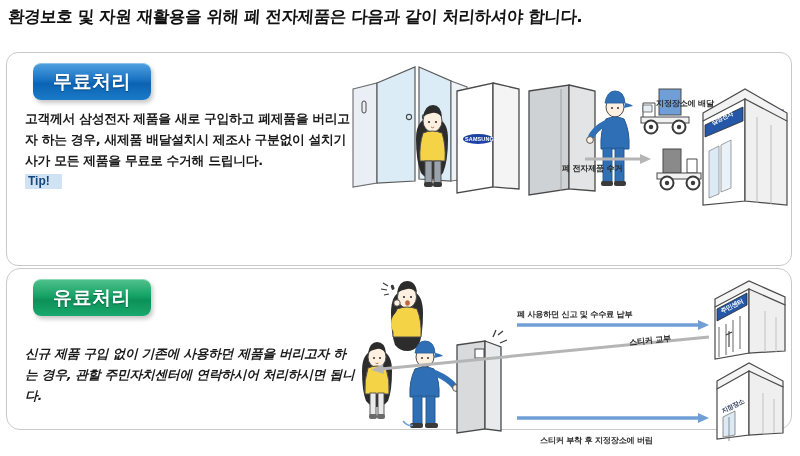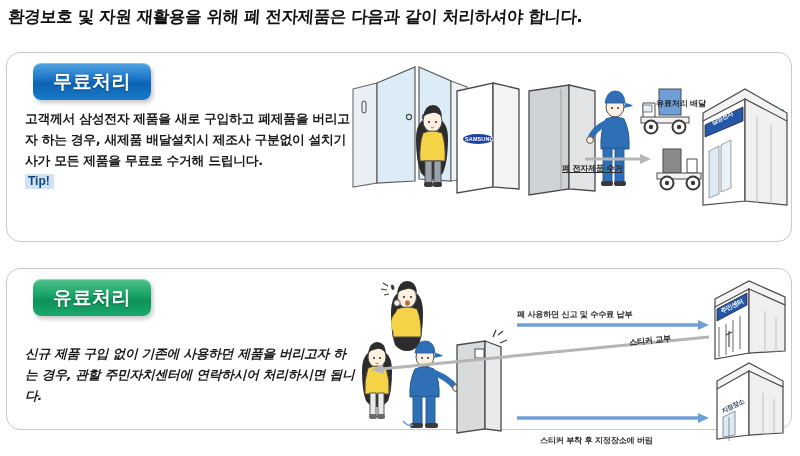--- a/index.html
+++ b/index.html
@@ -33,21 +33,21 @@
   
   .panel {
     position: absolute;
     left: 6px;
     width: 786px;
     box-sizing: border-box;
     border: 1px solid #c9c9c9;
     border-radius: 14px;
     background: #ffffff;
   }
-  #panel-free  { top: 52px;  height: 190px; }
+  #panel-free  { top: 52px;  height: 214px; border-radius: 12px; }
   #panel-paid  { top: 268px; height: 162px; }
 
   
   .badge {
     position: absolute;
     left: 26px;
     top: 10px;
     width: 118px;
     height: 36px;
     border-radius: 8px;
@@ -89,21 +89,21 @@
     left: 18px;
     top: 118px;
     width: 345px;
   }
   .tip-label {
     display: inline-block;
     font-size: 12px;
     font-weight: 700;
     color: #14467e;
     background: #cfe3f4;
-    padding: 0 4px 1px 3px;
+    padding: 0 12px 1px 3px;
     border-radius: 1px;
     font-family: "Liberation Sans", sans-serif;
   }
   .tip-text {
     margin-top: 3px;
     font-size: 11.3px;
     line-height: 18px;
     color: #1a1a1a;
     font-weight: 700;
     letter-spacing: -0.45px;
@@ -262,23 +262,23 @@
         <path d="M356 66 L398 44 L398 146 L356 150 Z" fill="#ffffff" stroke="#4a4a4a" stroke-width="1.2"></path>
         <path d="M398 44 L440 66 L440 150 L398 146 Z" fill="#f0f0f0" stroke="#4a4a4a" stroke-width="1.2"></path>
         <path d="M358 70 L396 52 L396 66 L358 82 Z" fill="#2457a8" stroke="#2a2a2a" stroke-width="0.8"></path>
         <path d="M362 96 l10 -5 l0 48 l-10 4 z" fill="#dceaf5" stroke="#7a7a7a" stroke-width="0.7"></path>
         <path d="M374 90 l10 -5 l0 48 l-10 4 z" fill="#eaf2f9" stroke="#7a7a7a" stroke-width="0.7"></path>
         <path d="M410 62 L410 148" stroke="#b5b5b5" stroke-width="0.9"></path>
         <path d="M424 70 L424 149" stroke="#b5b5b5" stroke-width="0.9"></path>
       </g>
     </svg>
 
-    <div class="flow-label" style="left:309px; top:43px;">유료처리 배달</div>
-
-    <div class="flow-label" style="left:215px; top:108px;text-decoration:underline;">폐 전자제품 수거</div>
+    <div class="flow-label" style="left:309px; top:43px;">지정장소에 배달</div>
+
+    <div class="flow-label" style="left:215px; top:108px;">폐 전자제품 수거</div>
 
     <div class="store-label" style="left:364px; top:59px; transform:rotate(-25deg);">삼성전자</div>
 
     <div class="fridge-logo" style="left:118px; top:81px;">SAMSUNG</div>
   </div>
 </div>
 
 <div class="panel" id="panel-paid">
 
   <div class="badge badge-green">유료처리</div>

